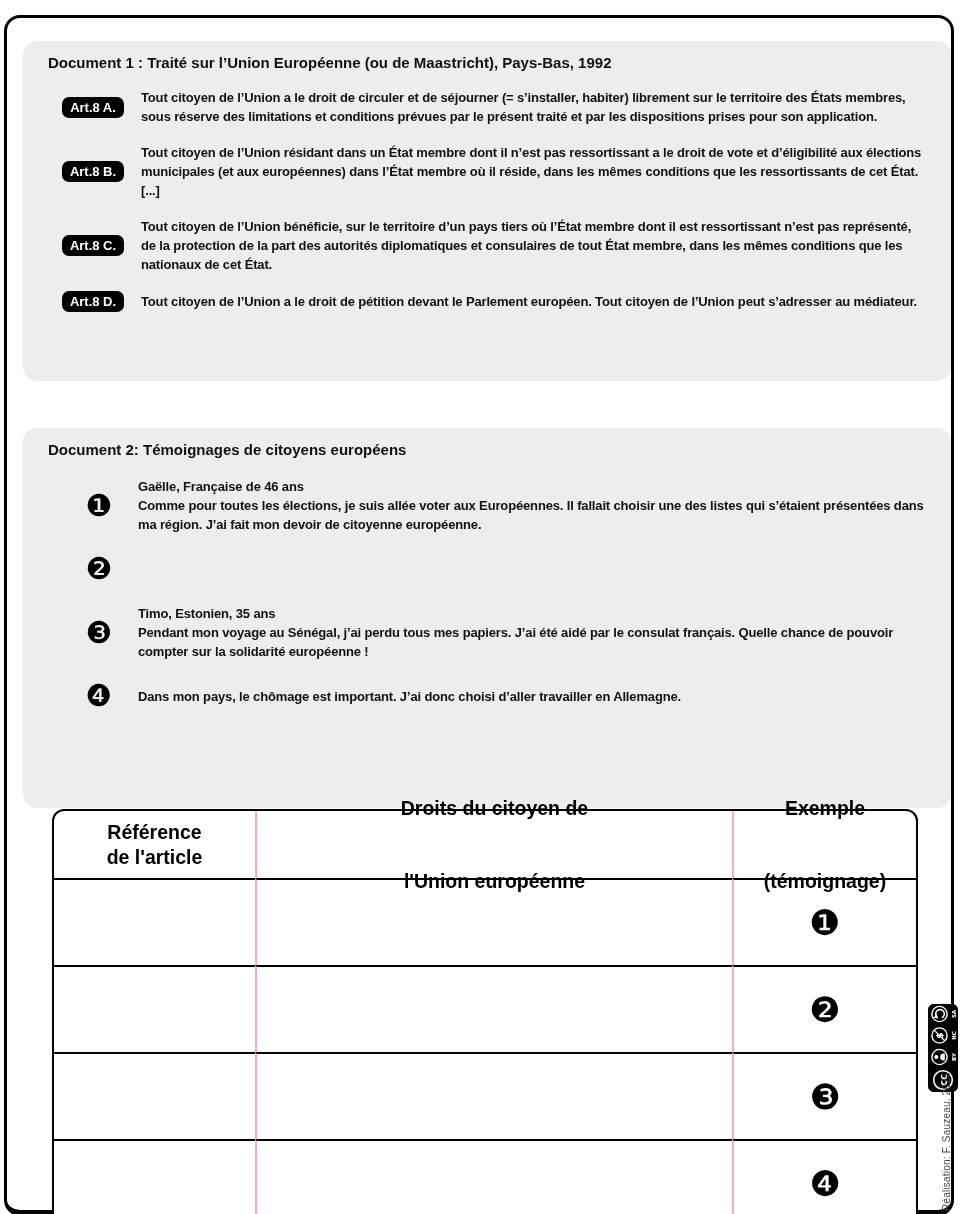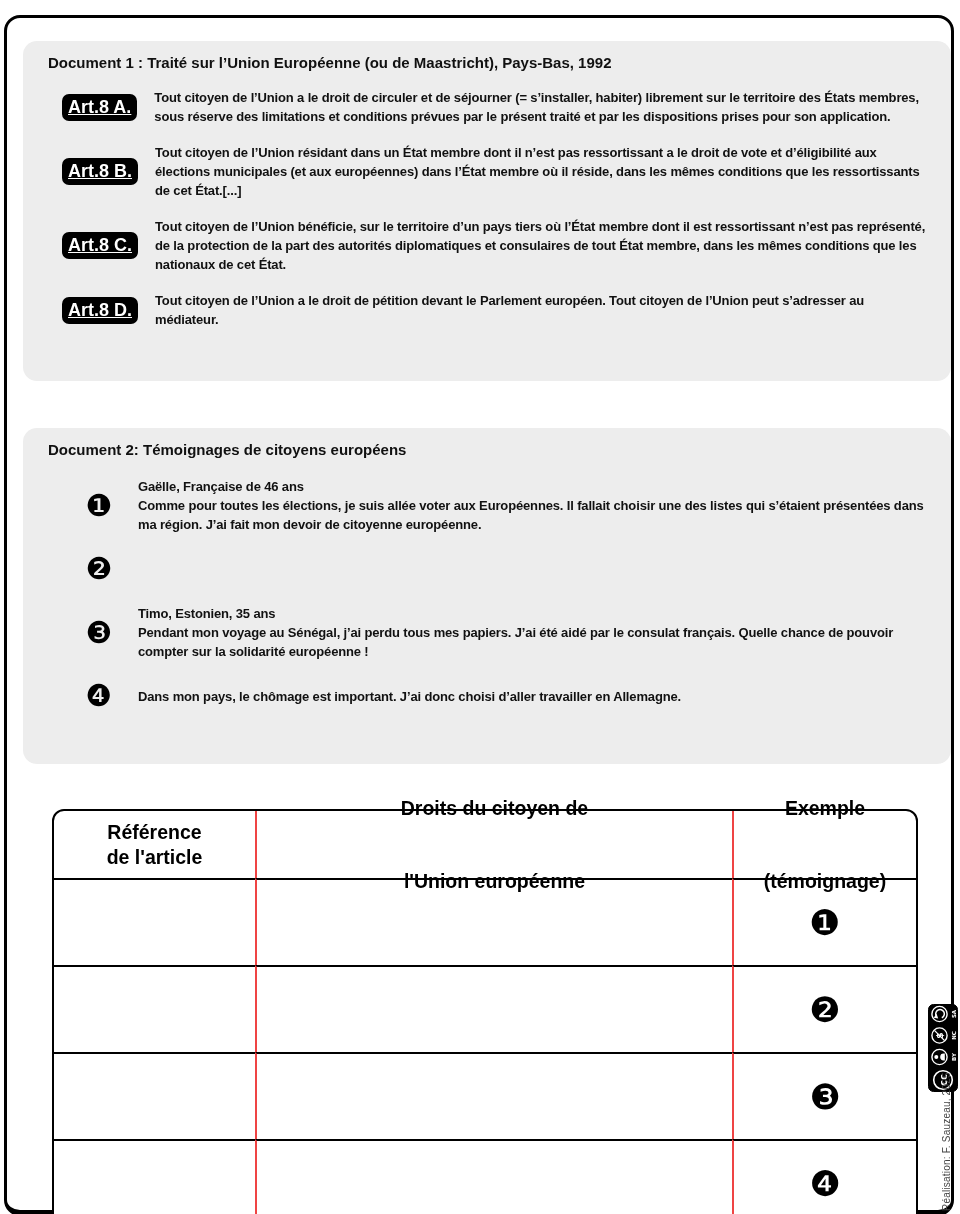--- a/index.html
+++ b/index.html
@@ -25,21 +25,21 @@
 
   
   .doc-box {
     position: absolute;
     left: 16px;
     width: 928px;
     background: #ededed;
     border-radius: 14px;
   }
   .doc1 { top: 23px;  height: 340px; }
-  .doc2 { top: 410px; height: 336px; border-radius: 14px; }
+  .doc2 { top: 410px; height: 380px; border-radius: 14px; }
 
   .doc-title {
     margin: 13px 20px 0 25px;
     font-size: 15px;
     font-weight: bold;
     color: #111;
   }
 
   
   .article-row {
@@ -47,26 +47,25 @@
     align-items: center;
     gap: 17px;
     margin: 17px 24px 0 39px;
   }
   .art-badge {
     flex: 0 0 auto;
     min-width: 62px;
     text-align: center;
     background: #000;
     color: #fff;
-    font-size: 18px;
-    font-weight: bold;
-    padding: 3px 6px;
+    font-size: 13px;
+    font-weight: bold;
+    padding: 3px 0;
     border-radius: 7px;
     white-space: nowrap;
-    text-decoration: underline;
   }
   .art-text, .testi-text {
     font-size: 13px;
     font-weight: bold;
     line-height: 19px;
     letter-spacing: -0.15px;
     color: #111;
   }
 
   
@@ -96,21 +95,21 @@
     border: 2px solid #000;
     border-radius: 12px;
     background: #fff;
   }
   .cell {
     display: flex;
     flex-direction: column;
     align-items: center;
     justify-content: center;
   }
-  .cell.bl { border-left: 2px solid #ef4444; gap: 48px; }
+  .cell.bl { border-left: 2px solid #f9a8d4; gap: 48px; }
   .cell.bt { border-top: 2px solid #000; }
   .head-cell {
     font-size: 19.5px;
     font-weight: bold;
     line-height: 25px;
     text-align: center;
     color: #000;
   }
   .example-num {
     font-family: "DejaVu Sans", sans-serif;

